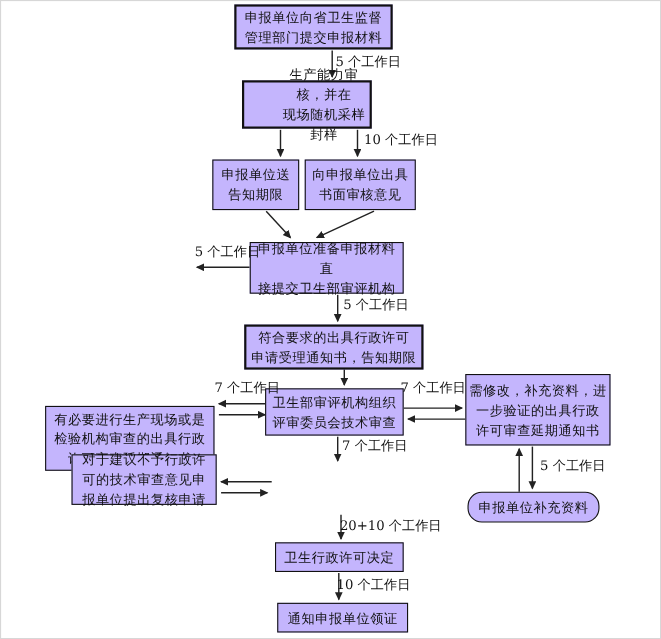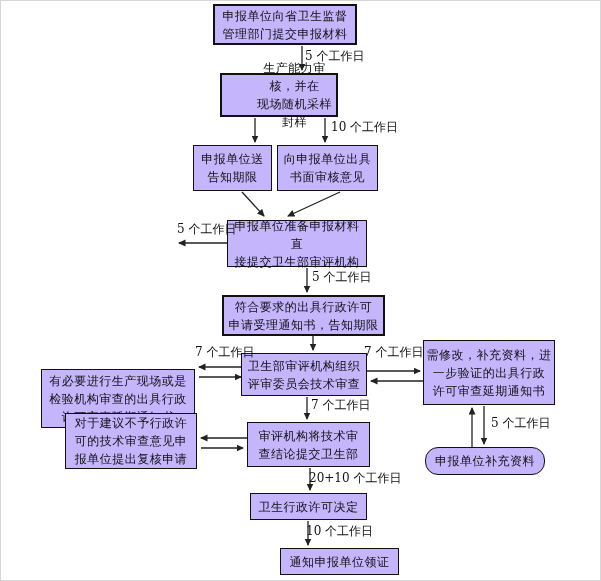--- a/index.html
+++ b/index.html
@@ -121,32 +121,30 @@
 检验机构审查的出具行政
 许可审查延期通知书</div>
 
   <div class="node" style="left:241px; top:353px; width:126px; height:43px;">卫生部审评机构组织
 评审委员会技术审查</div>
 
   <div class="node" style="left:423px; top:340px; width:132px; height:65px;">需修改，补充资料，进
 一步验证的出具行政
 许可审查延期通知书</div>
 
-  <div class="node" style="left:65px; top:413px; width:132px; height:56px;">对于建议不予行政许
+  <div class="node" style="left:65px; top:413px; width:132px; height:46px;">对于建议不予行政许
 可的技术审查意见申
 报单位提出复核申请</div>
 
-  <div class="node" style="left:247px; top:422px; width:123px; height:45px;">审评机构将技术审
-查结论提交卫生部</div>
 
   <div class="node" style="left:425px; top:447px; width:120px; height:28px;border-radius:13px;">申报单位补充资料</div>
 
   <div class="node" style="left:250px; top:493px; width:117px; height:27px;">卫生行政许可决定</div>
 
-  <div class="node" style="left:252px; top:548px; width:119px; height:27px;margin-left:28px;">通知申报单位领证</div>
+  <div class="node" style="left:252px; top:548px; width:119px; height:27px;">通知申报单位领证</div>
 
   <div class="edge-label" style="left:305px; top:50px;">5 个工作日</div>
 
   <div class="edge-label" style="left:331px; top:121px;">10 个工作日</div>
 
   <div class="edge-label" style="left:177px; top:223px;">5 个工作日</div>
 
   <div class="edge-label" style="left:312px; top:271px;">5 个工作日</div>
 
   <div class="edge-label" style="left:195px; top:346px;">7 个工作日</div>

